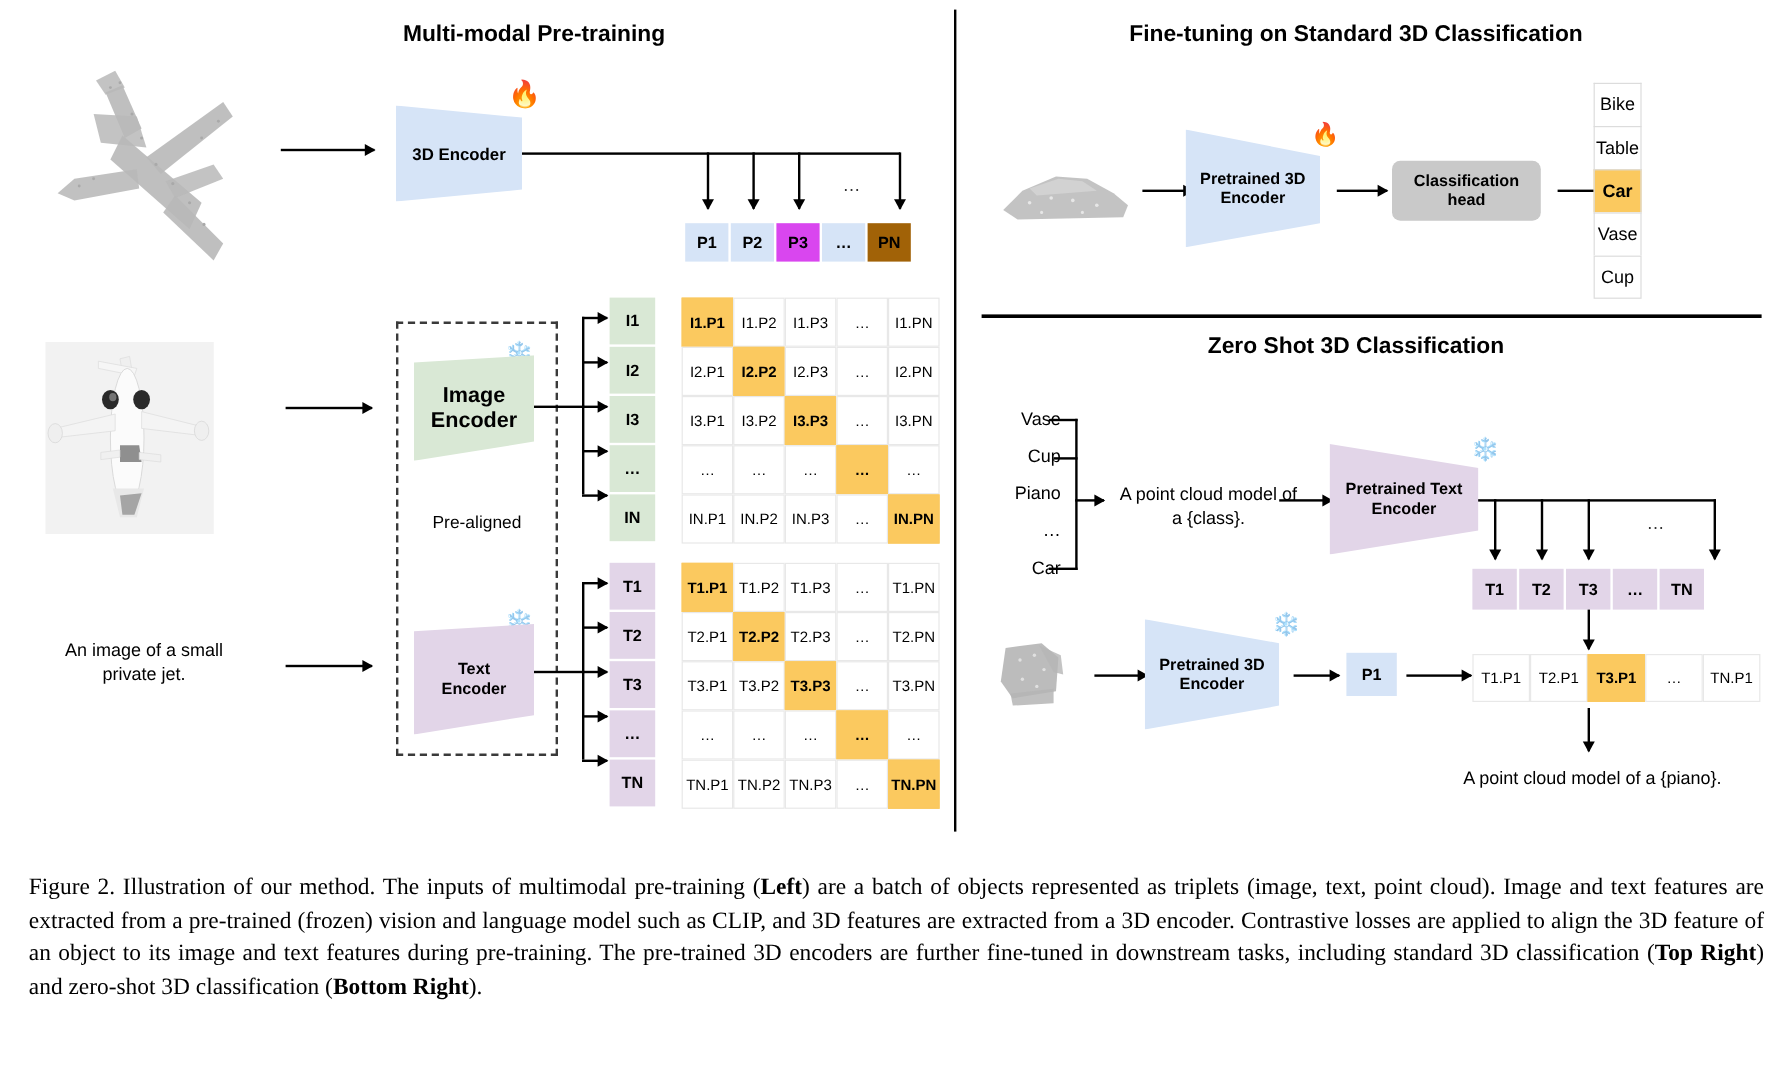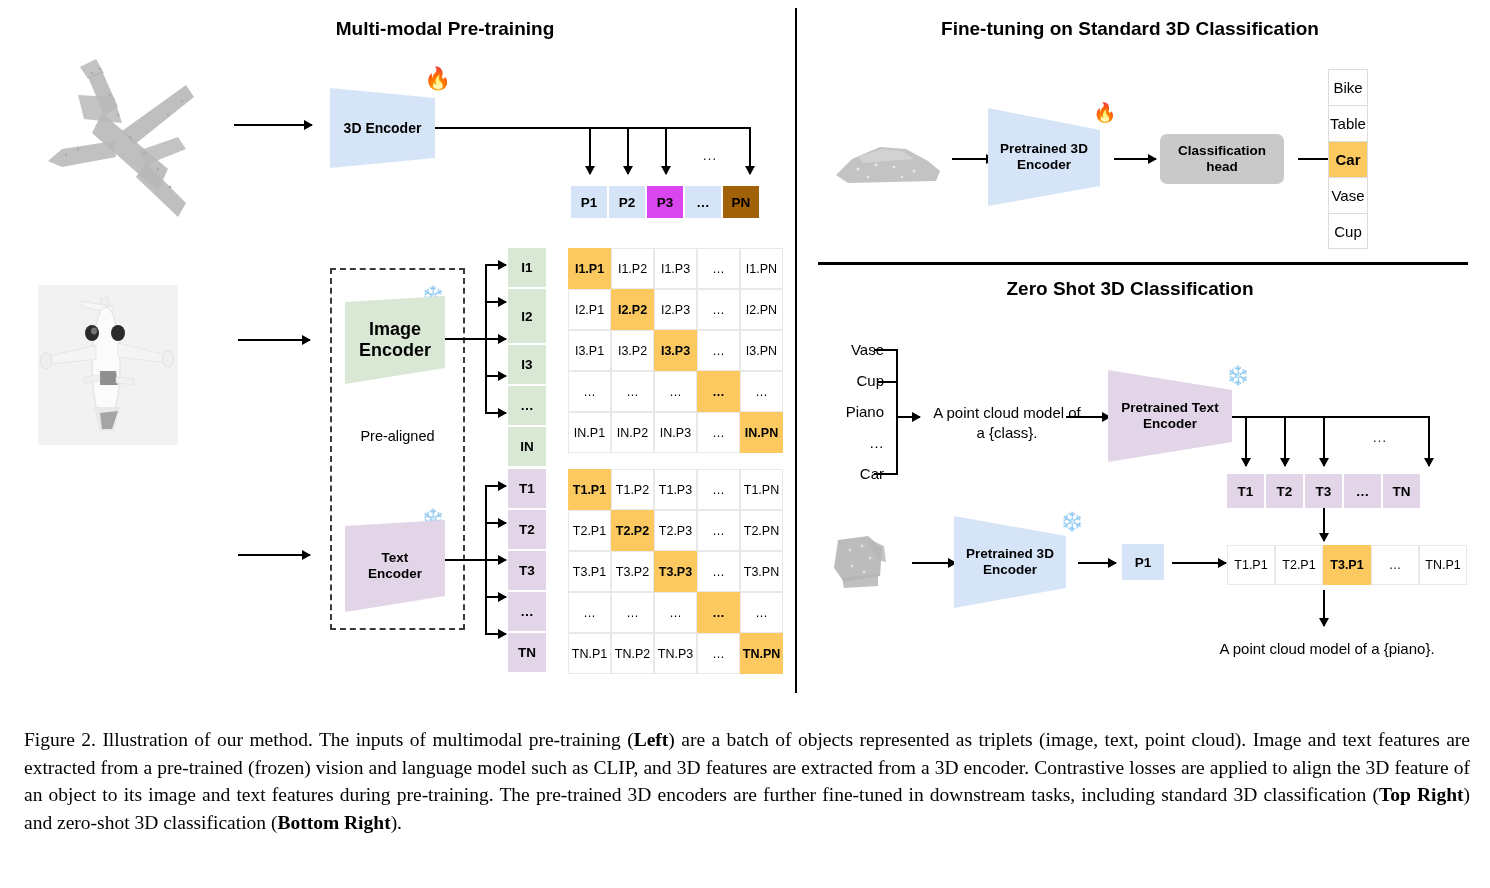--- a/index.html
+++ b/index.html
@@ -153,41 +153,45 @@
   <div class="emoji" style="left:421px;top:286px;font-size:19px;">❄️</div>
 
   <div class="trap" style="left:345px;top:520px;width:100px;height:92px;font-size:13.5px;">
     <svg class="shape" viewBox="0 0 100 92" preserveAspectRatio="none">
       <polygon points="0,6 100,0 100,76 0,92" fill="#e2d5e8"></polygon>
     </svg>
     <span class="lbl">Text<br>Encoder</span>
   </div>
   <div class="emoji" style="left:421px;top:509px;font-size:19px;">❄️</div>
 
+  <div class="txt" style="left:30px;top:533px;width:180px;">
+    <span>An image of a small</span><br>
+    <span>private jet.</span>
+  </div>
   <div class="arrow-h" style="left:238px;top:554px;width:72px;"></div>
 
   <div class="line-h" style="left:445px;top:338px;width:42px;"></div>
   <div class="line-v" style="left:485px;top:264px;height:148px;"></div>
   <div class="arrow-h" style="left:485px;top:264px;width:21px;"></div>
   <div class="arrow-h" style="left:485px;top:301px;width:21px;"></div>
   <div class="arrow-h" style="left:485px;top:338px;width:21px;"></div>
   <div class="arrow-h" style="left:485px;top:375px;width:21px;"></div>
   <div class="arrow-h" style="left:485px;top:412px;width:21px;"></div>
 
   <div class="line-h" style="left:445px;top:559px;width:42px;"></div>
   <div class="line-v" style="left:485px;top:485px;height:148px;"></div>
   <div class="arrow-h" style="left:485px;top:485px;width:21px;"></div>
   <div class="arrow-h" style="left:485px;top:522px;width:21px;"></div>
   <div class="arrow-h" style="left:485px;top:559px;width:21px;"></div>
   <div class="arrow-h" style="left:485px;top:596px;width:21px;"></div>
   <div class="arrow-h" style="left:485px;top:633px;width:21px;"></div>
 
   <div class="labelcol" id="i-col" style="left:508px;top:248px;">
       <div class="tag" style="width: 38px; height: 39px; background: rgb(217, 232, 213);">I1</div>
-      <div class="tag" style="width: 38px; height: 54px; background: rgb(217, 232, 213);">I2</div>
+      <div class="tag" style="width: 38px; height: 39px; background: rgb(217, 232, 213);">I2</div>
       <div class="tag" style="width: 38px; height: 39px; background: rgb(217, 232, 213);">I3</div>
       <div class="tag" style="width: 38px; height: 39px; background: rgb(217, 232, 213);">…</div>
       <div class="tag" style="width: 38px; height: 39px; background: rgb(217, 232, 213);">IN</div>
     </div>
   <div class="matrix" id="i-matrix" style="left:568px;top:248px;">
       <div class="mrow">
         <div class="cell hl" style="width: 43px; height: 41px;">I1.P1</div>
         <div class="cell" style="width: 43px; height: 41px;">I1.P2</div>
         <div class="cell" style="width: 43px; height: 41px;">I1.P3</div>
         <div class="cell" style="width: 43px; height: 41px;">…</div>

